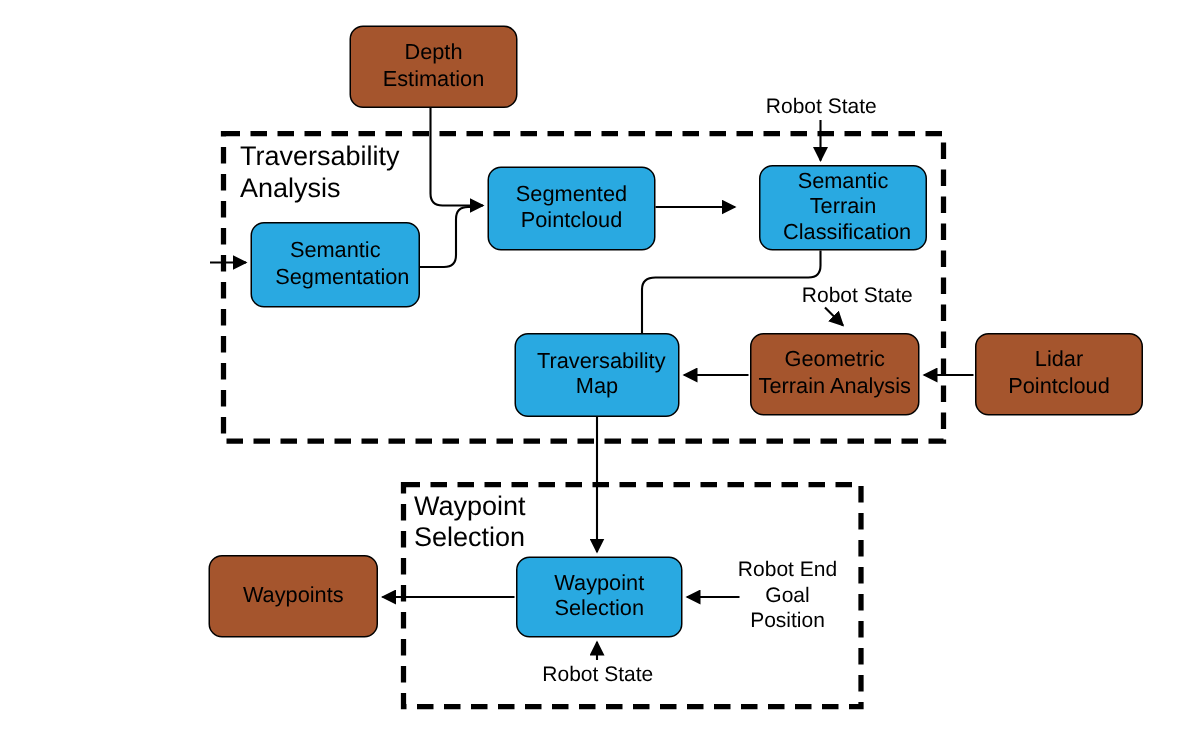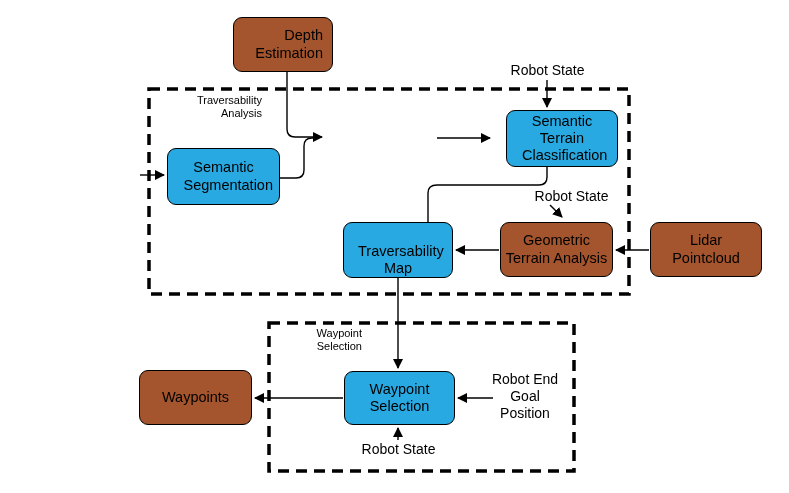--- a/index.html
+++ b/index.html
@@ -13,21 +13,21 @@
     position:absolute;display:flex;align-items:center;justify-content:center;
     border:1.6px solid #000;border-radius:9px;box-sizing:border-box;
     font-size:14.5px;line-height:1.18;text-align:center;
   }
   .node.blue{background:#29A9E1;}
   .node.brown{background:#A5552D;}
   .lbl{display:inline-block;}
   .w80{max-width:80px;}
   .w104{max-width:104px;}
   .group-label{
-    position:absolute;font-size:11px;line-height:1.15;text-align:right;
+    position:absolute;font-size:18px;line-height:1.15;text-align:left;
   }
   .annotation{
     position:absolute;font-size:14px;line-height:1.2;text-align:center;
   }
   .nowrap{white-space:nowrap;}
 </style>
 </head>
 <body>
 
 <div id="canvas">
@@ -55,35 +55,38 @@
       <path d="M398,278 L398,368" marker-end="url(#arrow)"></path>
       <path d="M343,398 L255,398" marker-end="url(#arrow)"></path>
       <path d="M493,398 L458,398" marker-end="url(#arrow)"></path>
       <path d="M398,440 L398,428" marker-end="url(#arrow)"></path>
     </g>
   </svg>
 
   <div class="group-label" style="left:160px;top:94px;width:102px;">Traversability Analysis</div>
   <div class="group-label" style="left:276px;top:327px;width:86px;">Waypoint Selection</div>
 
-  <div class="node brown" style="left:233px;top:17px;width:100px;height:55px;text-align:right;">
+  <div class="node brown" style="left:233px;top:17px;width:112px;height:55px;">
     <span class="lbl w80">Depth Estimation</span>
   </div>
 
 
   <div class="node blue" style="left:167px;top:148px;width:113px;height:57px;">
     <span class="lbl w80">Semantic Segmentation</span>
   </div>
 
+  <div class="node blue" style="left:325px;top:111px;width:112px;height:56px;">
+    <span class="lbl w80">Segmented Pointcloud</span>
+  </div>
 
   <div class="node blue" style="left:493px;top:110px;width:112px;height:57px;margin-left:13px;">
     <span class="lbl w80">Semantic Terrain Classification</span>
   </div>
 
-  <div class="node blue" style="left:343px;top:222px;width:110px;height:56px;align-items:flex-end;">
+  <div class="node blue" style="left:343px;top:222px;width:110px;height:56px;">
     <span class="lbl w80">Traversability Map</span>
   </div>
 
   <div class="node brown" style="left:650px;top:222px;width:112px;height:55px;">
     <span class="lbl w80">Lidar Pointcloud</span>
   </div>
 
   <div class="node brown" style="left:500px;top:222px;width:113px;height:55px;">
     <span class="lbl w104">Geometric Terrain Analysis</span>
   </div>

